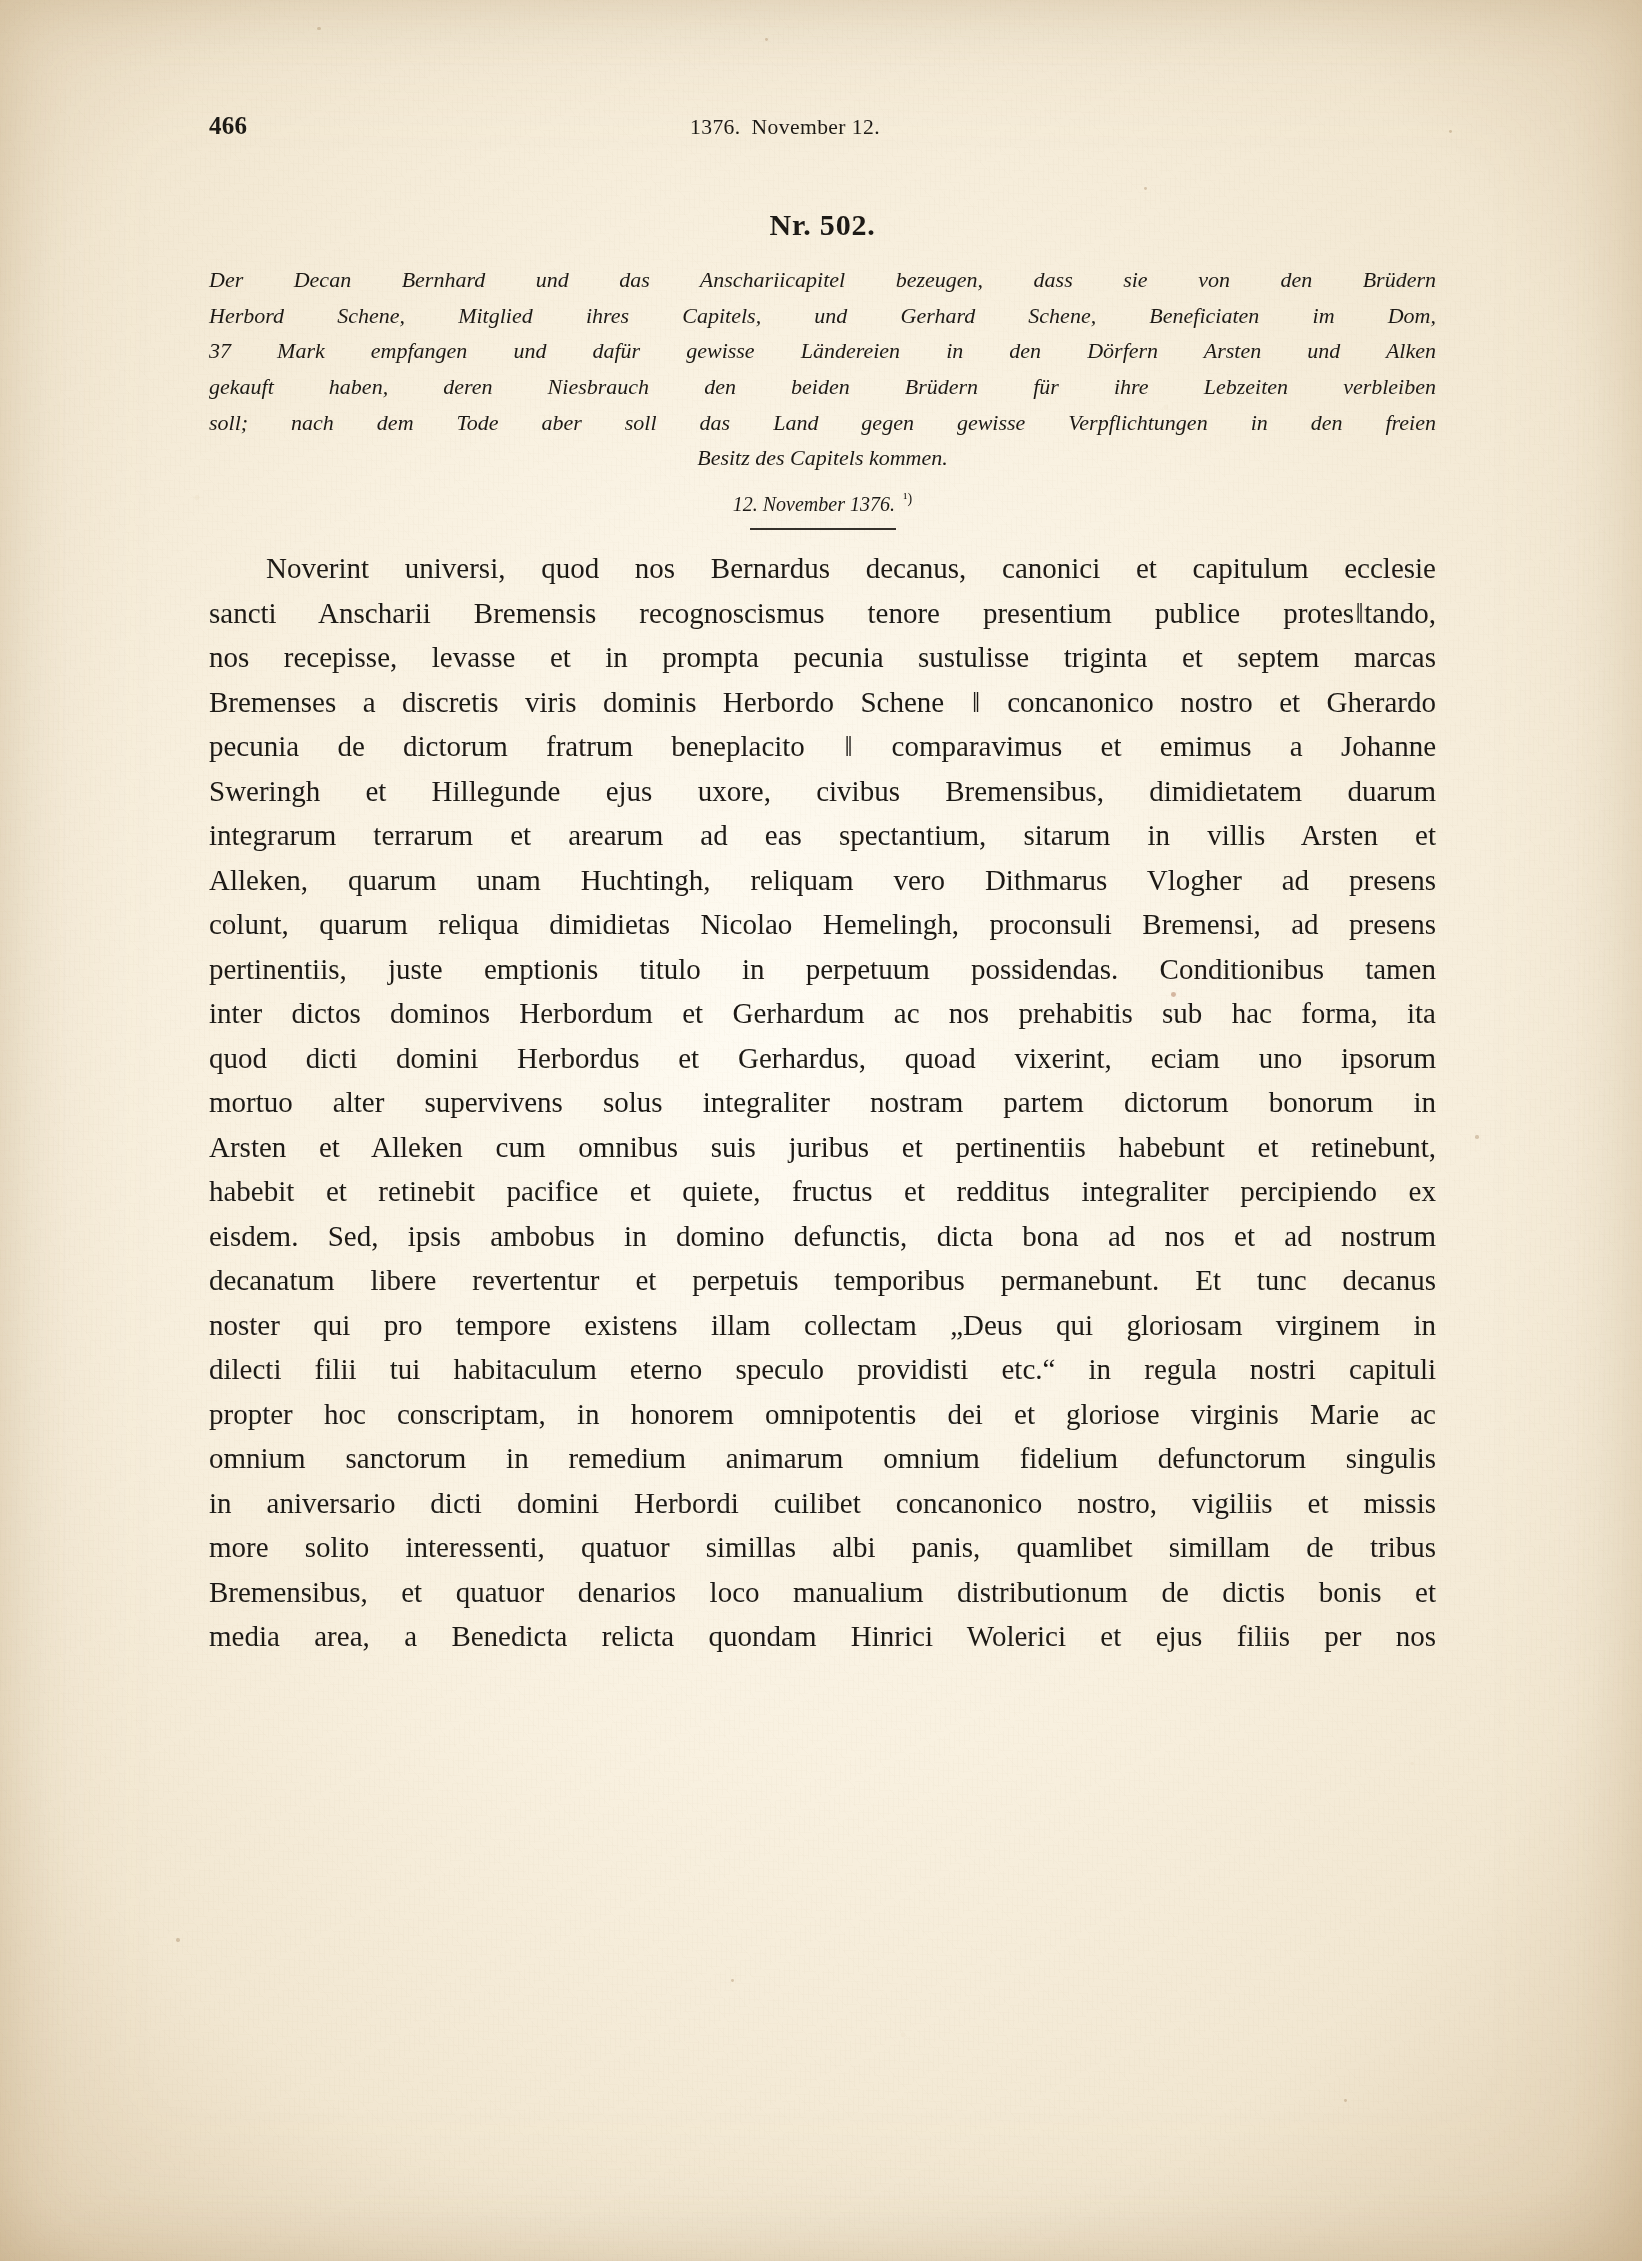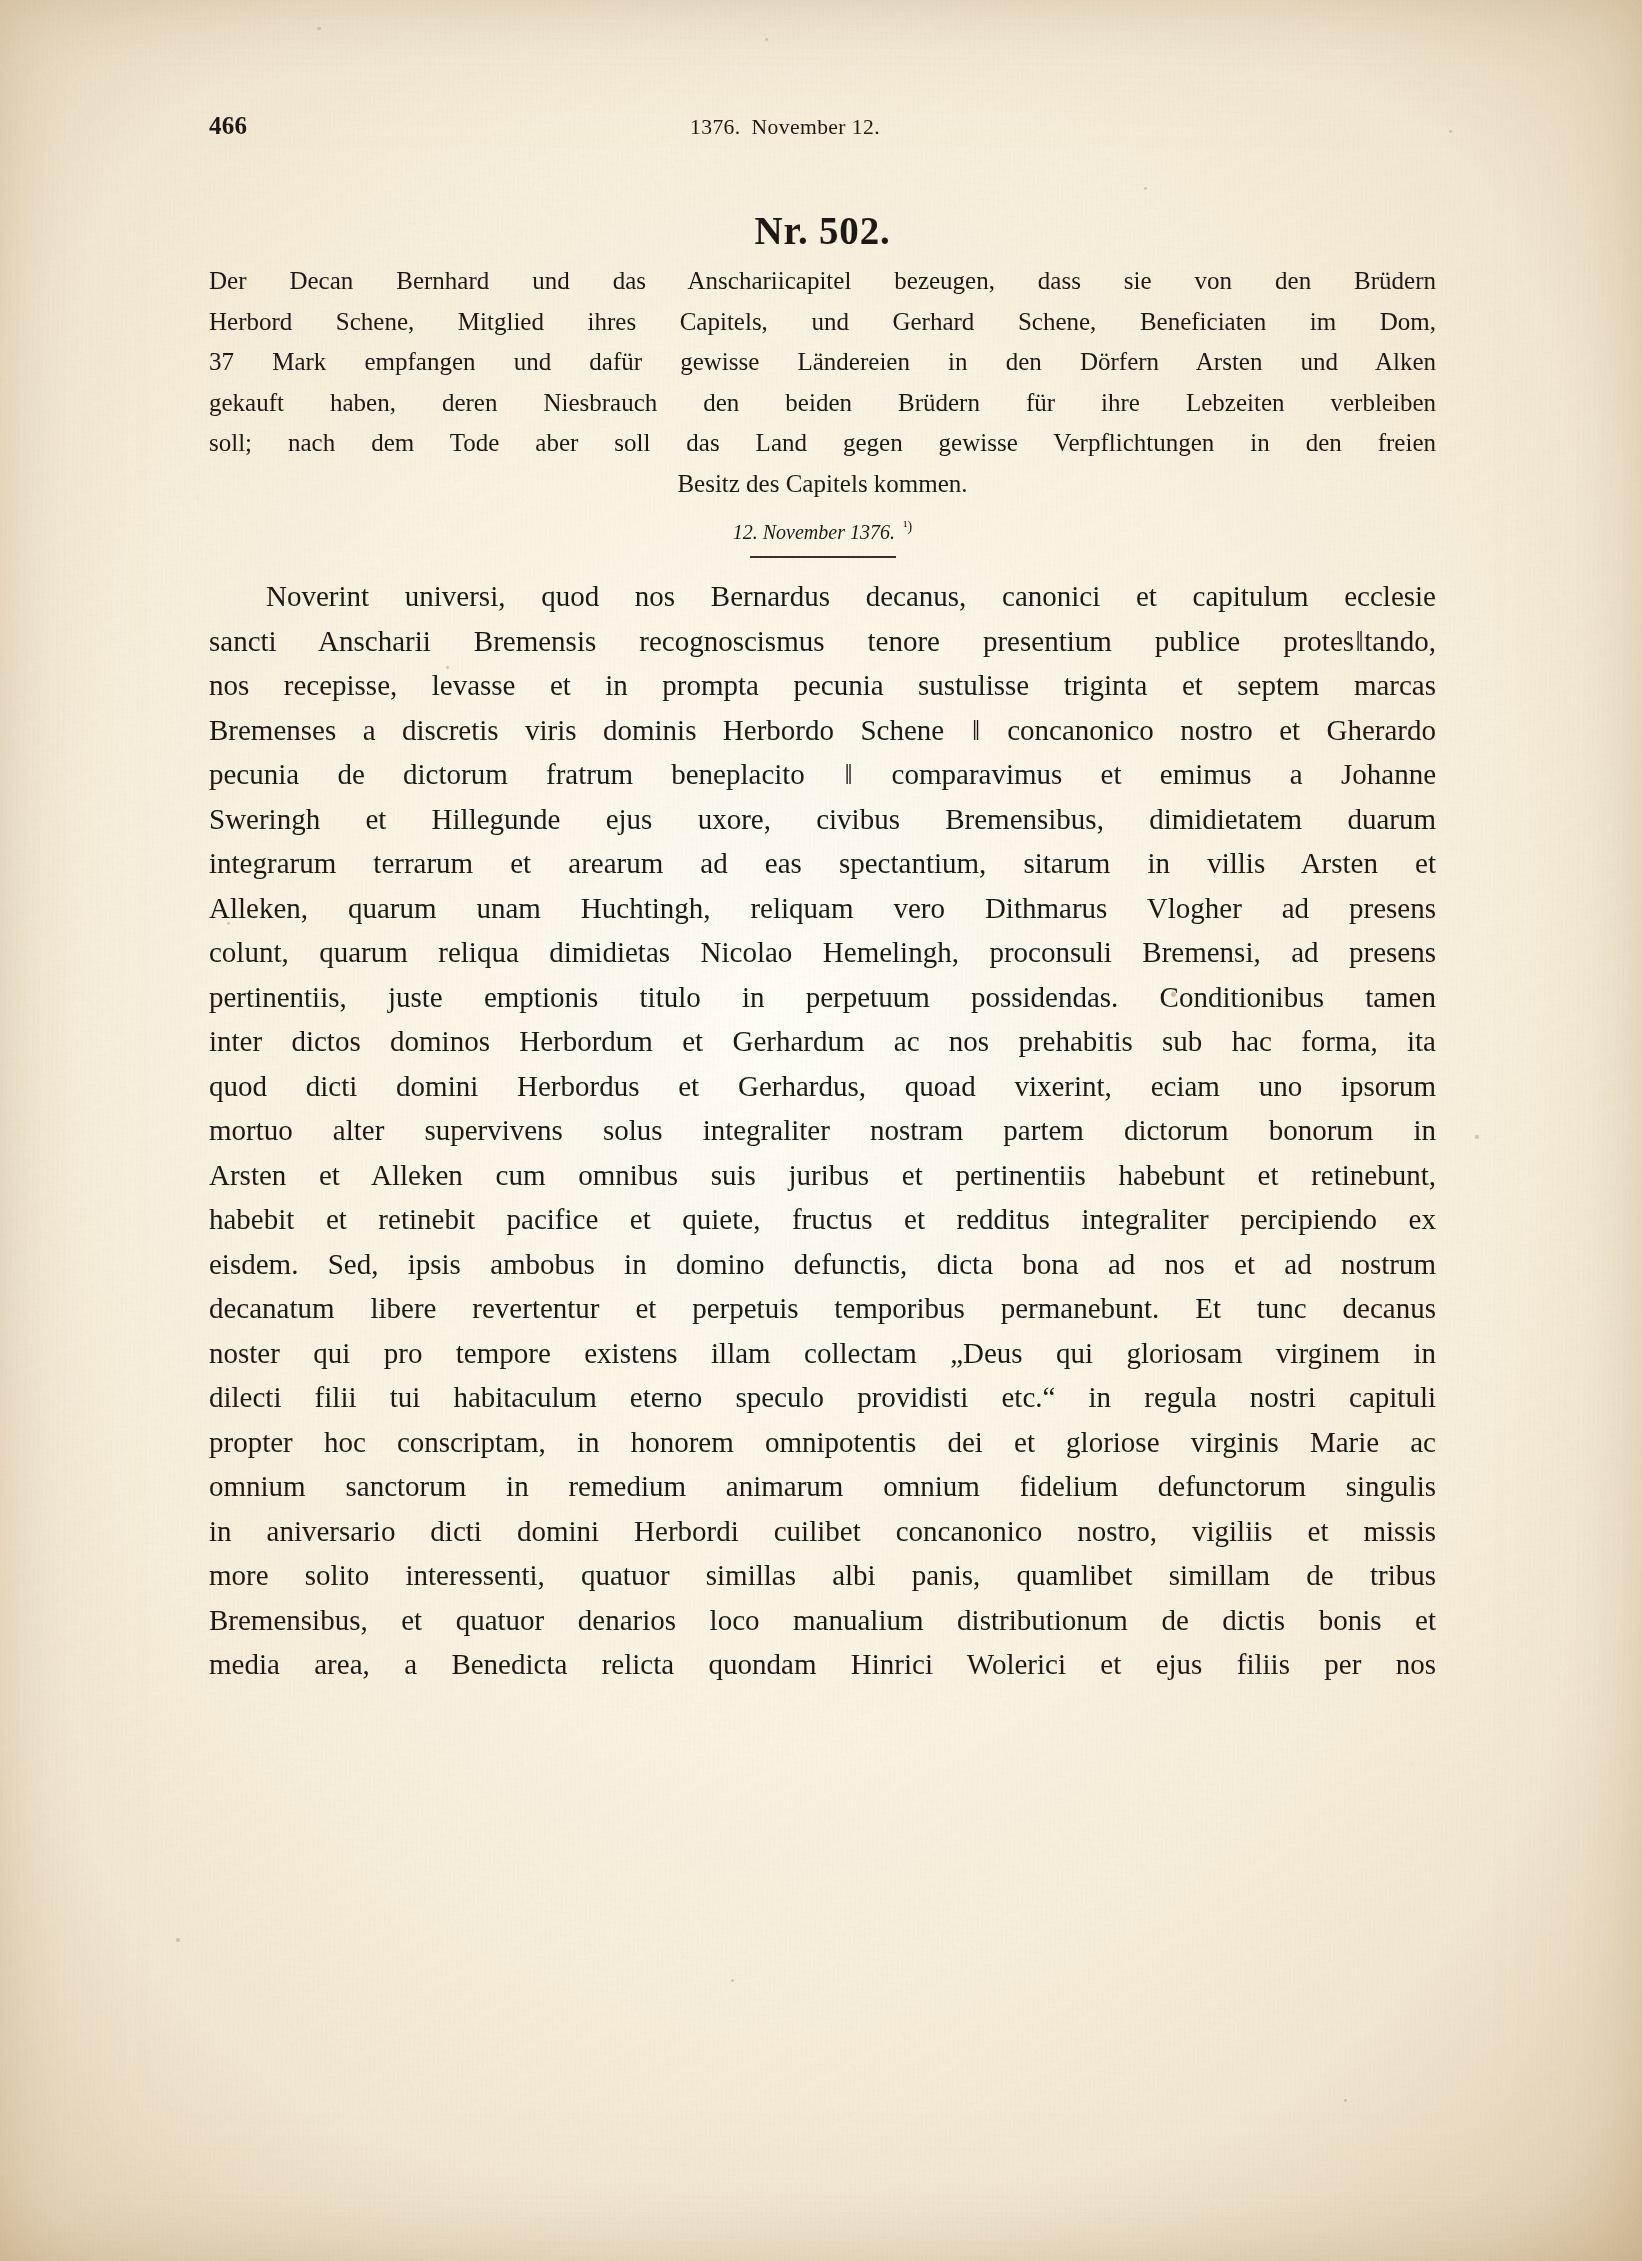--- a/index.html
+++ b/index.html
@@ -86,29 +86,30 @@
     font-size: 21.6px;
     letter-spacing: 0.4px;
     white-space: nowrap;
   }
   .runhead-title .rh-gap { display: inline-block; width: 11px; }
 
   
   .doc-number {
     margin-top: 54px;
     text-align: center;
-    font-size: 39px;
+    font-size: 30px;
     font-weight: 700;
     letter-spacing: 0.8px;
   }
 
   
   .regest {
-    margin-top: 8px;
-    font-size: 25px;
+    margin-top: 20px;
+    font-style: italic;
+    font-size: 22px;
     line-height: 1.62;
   }
   .regest .rline {
     display: block;
     text-align: justify;
     text-align-last: justify;
     white-space: nowrap;
   }
   .regest .rline.last {
     text-align: center;

